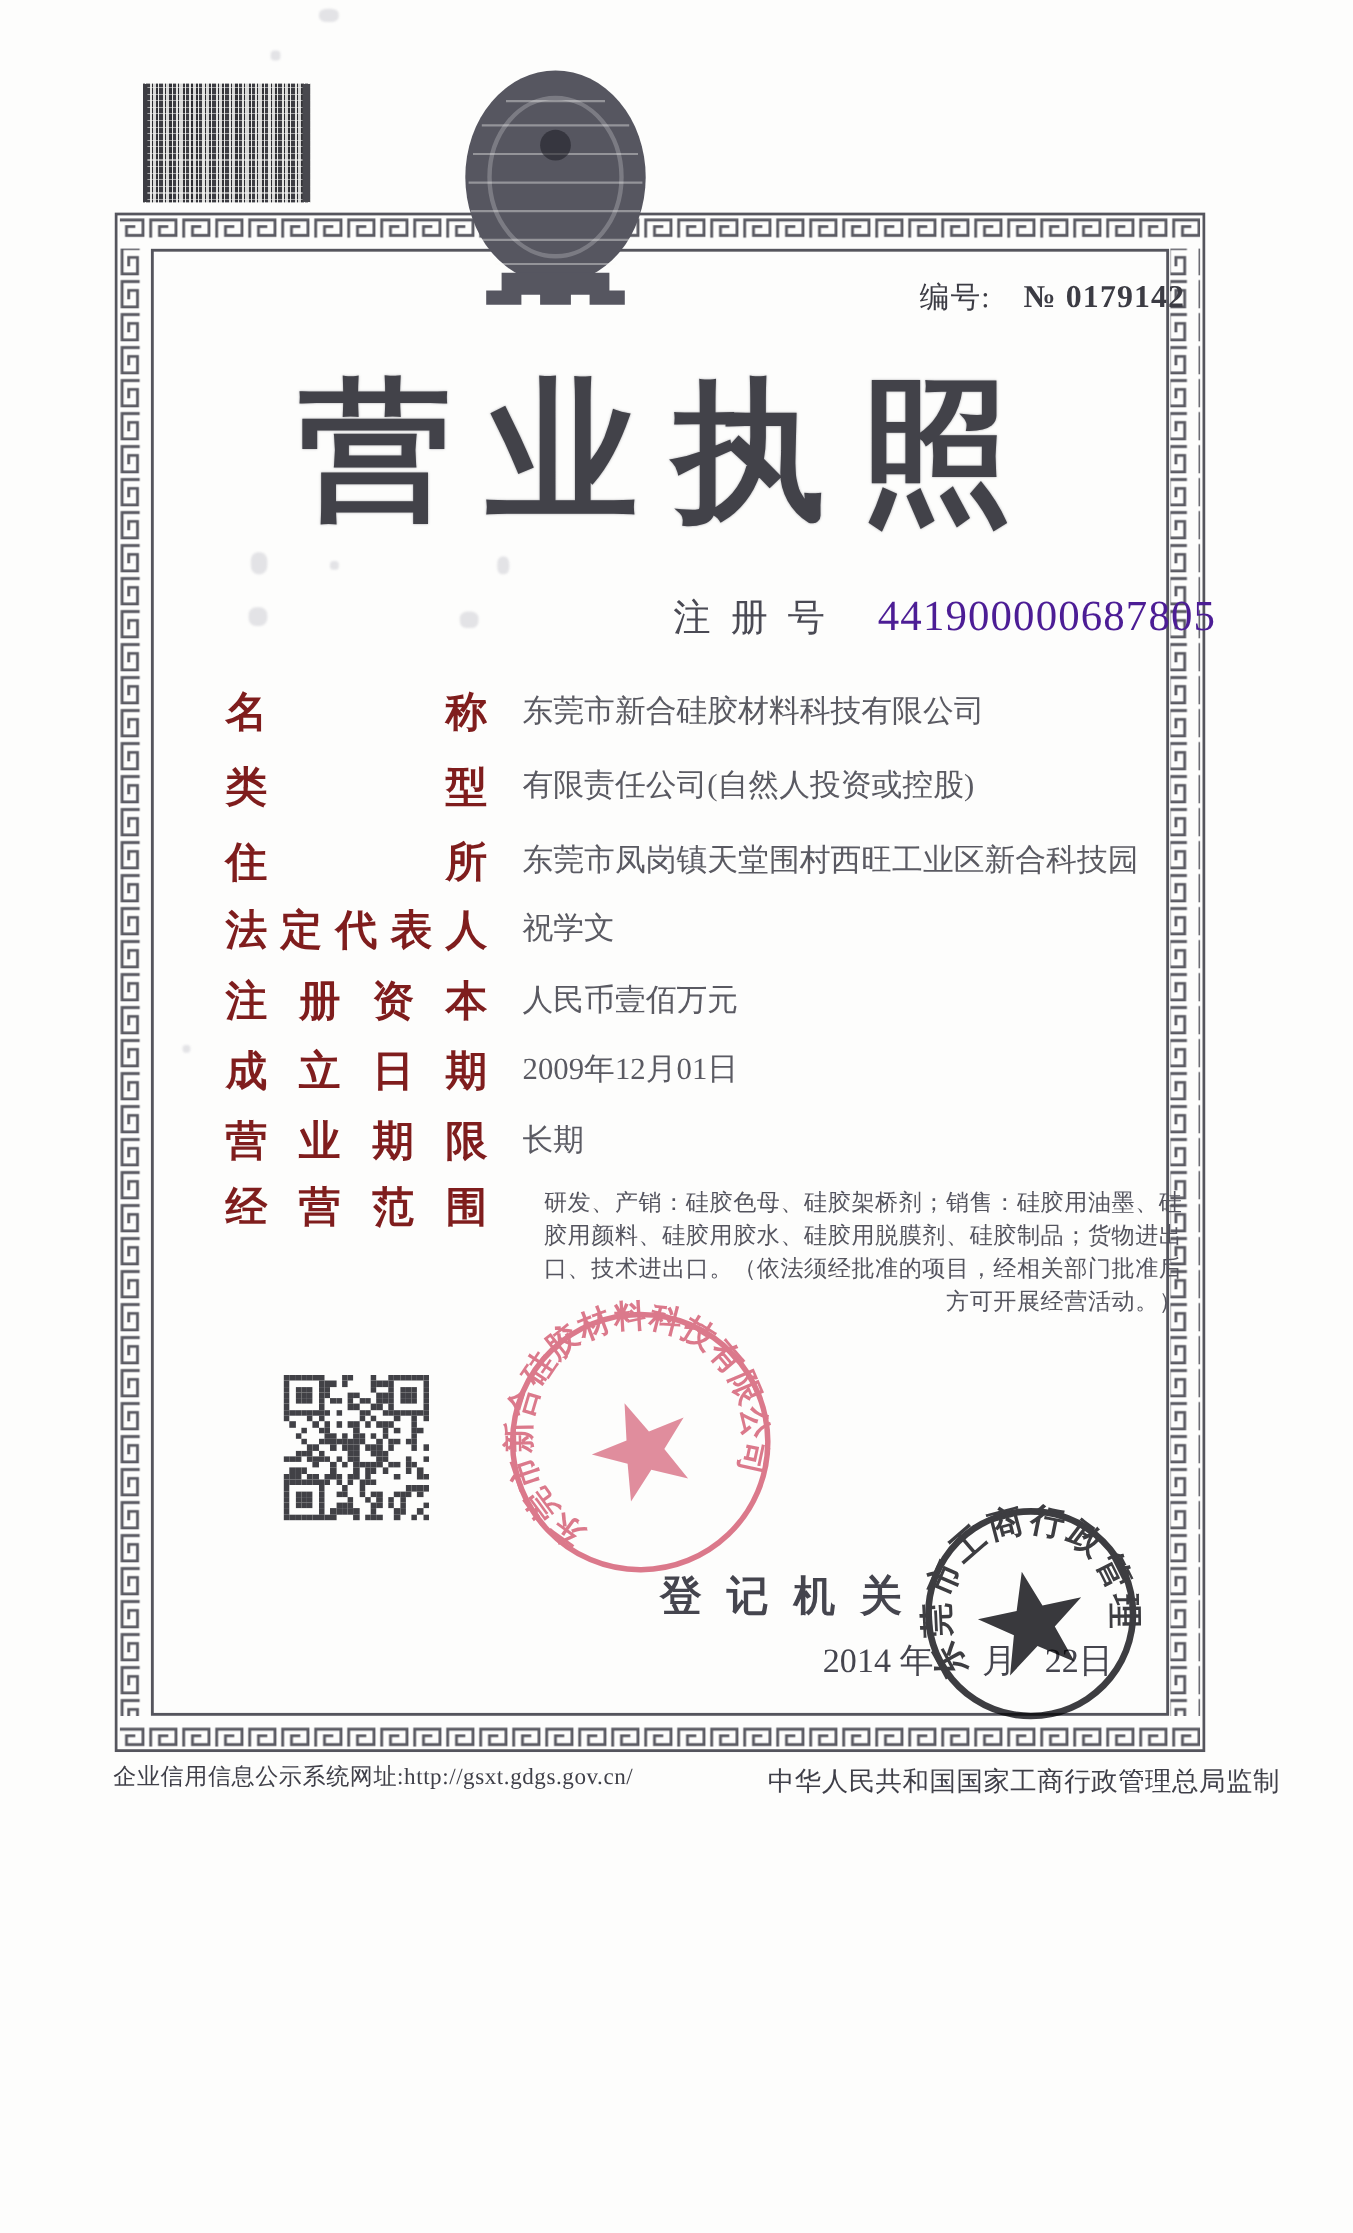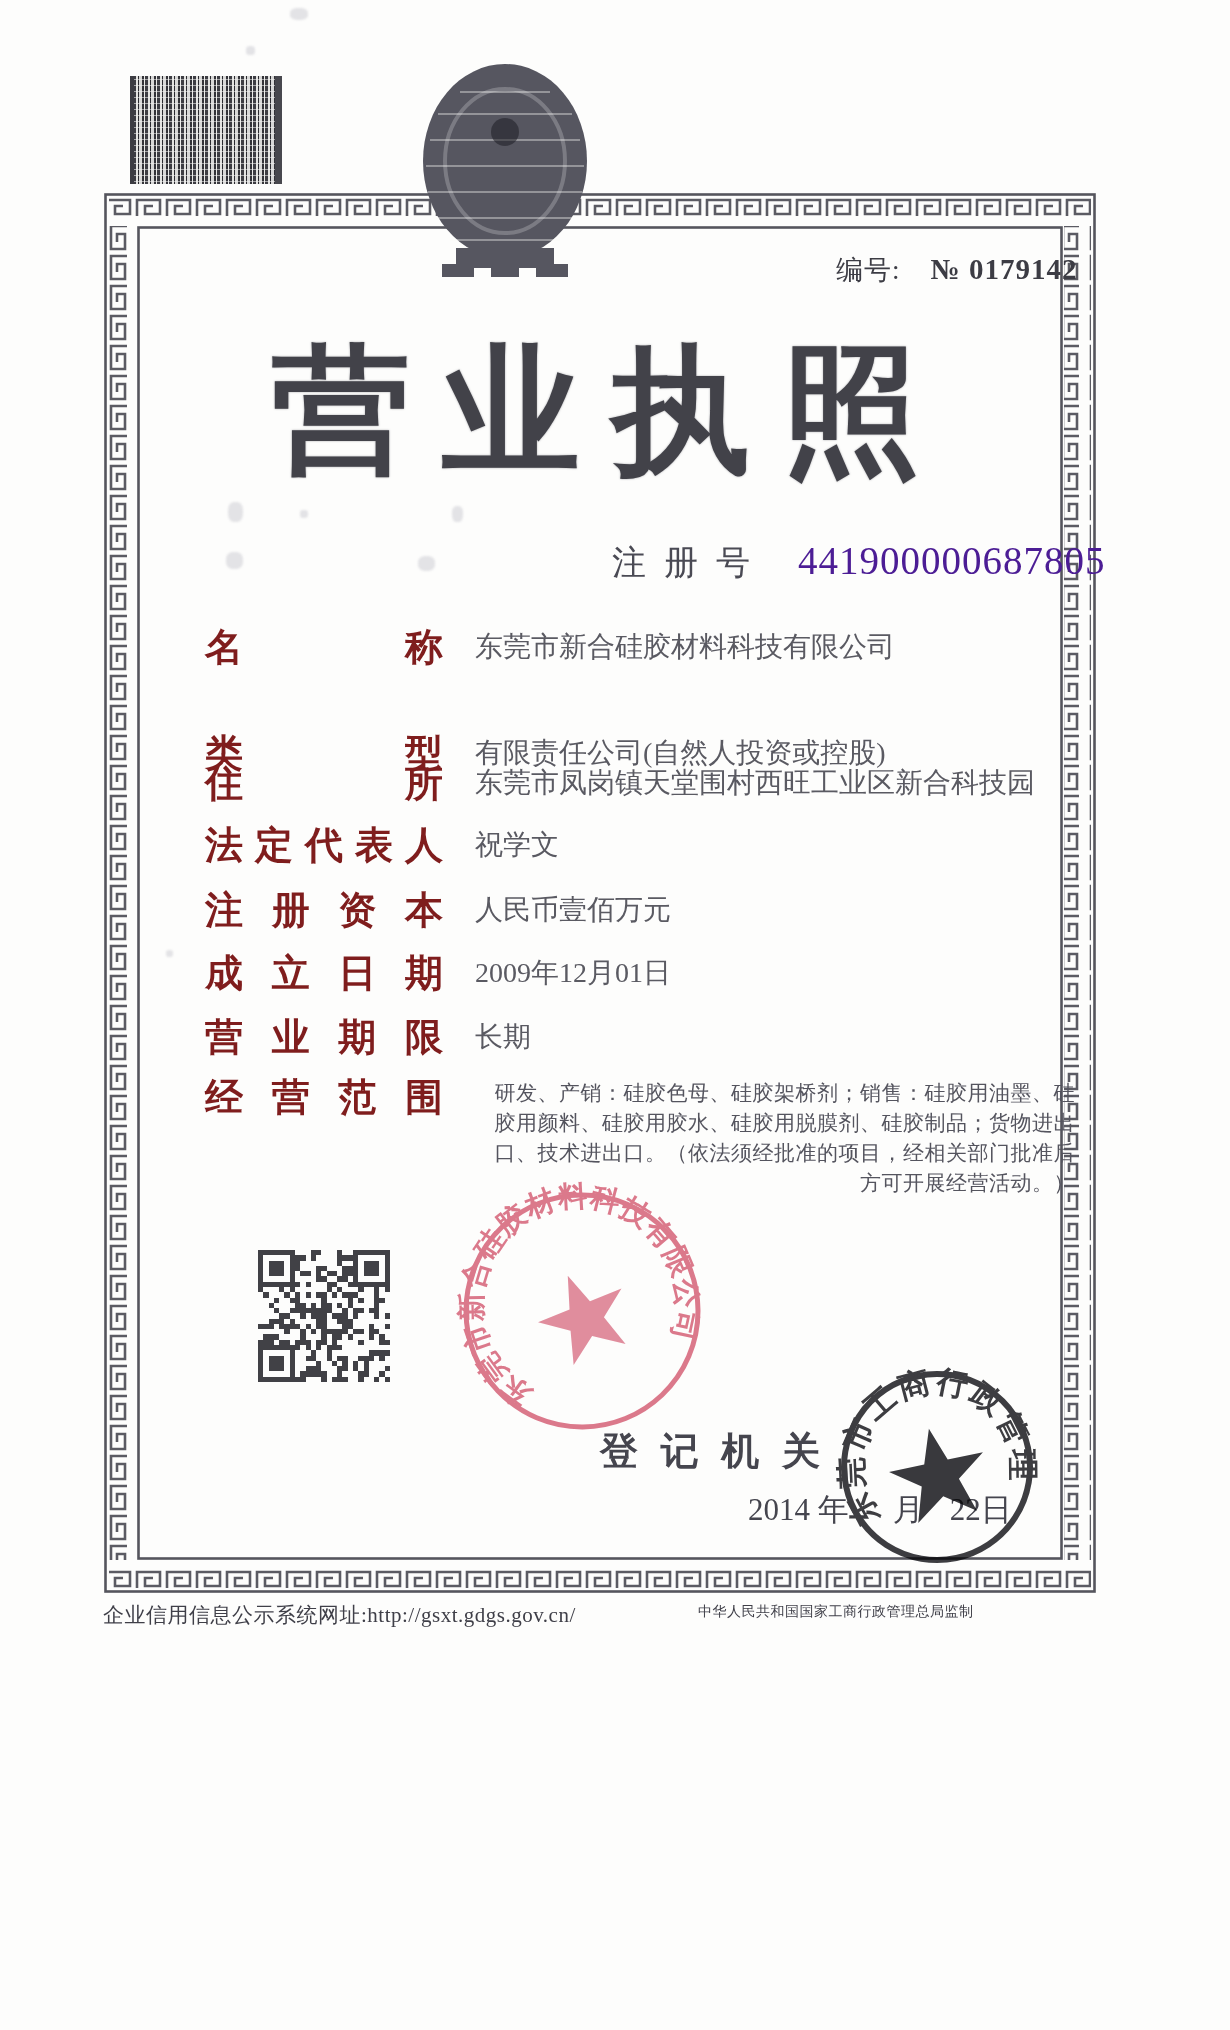--- a/index.html
+++ b/index.html
@@ -55,21 +55,21 @@
   #qr div.d{background:#3a3a40;}
   
   #red-stamp{left:452px;top:1181px;mix-blend-mode:multiply;z-index:6;}
   #black-stamp{left:822px;top:1352px;mix-blend-mode:multiply;z-index:6;}
   #registrar{left:600px;top:1426px;width:220px;font-size:38px;font-weight:600;color:#45454e;
              text-align:justify;text-align-last:justify;z-index:4;}
   #dateline{left:748px;top:1489px;font-size:31px;color:#45454e;white-space:nowrap;z-index:5;}
   #dateline .m{margin-left:44px;} #dateline .d{margin-left:26px;}
   
   #footer-left{left:103px;top:1601px;font-size:21px;color:#3f3f48;letter-spacing:.5px;z-index:4;}
-  #footer-right{left:698px;top:1603px;font-size:14px;color:#3f3f48;letter-spacing:.5px;z-index:4;}
+  #footer-right{left:698px;top:1603px;font-size:24px;color:#3f3f48;letter-spacing:.5px;z-index:4;}
   
   .smudge{position:absolute;background:rgba(95,95,120,.16);filter:blur(1px);border-radius:40%;z-index:2;}
 </style>
 </head>
 <body>
 
 <div id="canvas">
 
   <div class="smudge" style="left:290px;top:8px;width:18px;height:12px;"></div>
   <div class="smudge" style="left:246px;top:46px;width:9px;height:9px;"></div>
@@ -123,21 +123,21 @@
 
   <div id="regno" class="abs">
     <span class="lab">注册号</span>
     <span class="val">441900000687805</span>
   </div>
 
   <div class="row abs" style="top:622px">
     <span class="lab">名称</span>
     <span class="val inline">东莞市新合硅胶材料科技有限公司</span>
   </div>
-  <div class="row abs" style="top:728px">
+  <div class="row abs" style="top:690px">
     <span class="lab">类型</span>
     <span class="val inline">有限责任公司(自然人投资或控股)</span>
   </div>
   <div class="row abs" style="top:758px">
     <span class="lab">住所</span>
     <span class="val inline">东莞市凤岗镇天堂围村西旺工业区新合科技园</span>
   </div>
   <div class="row abs" style="top:820px">
     <span class="lab">法定代表人</span>
     <span class="val inline">祝学文</span>

